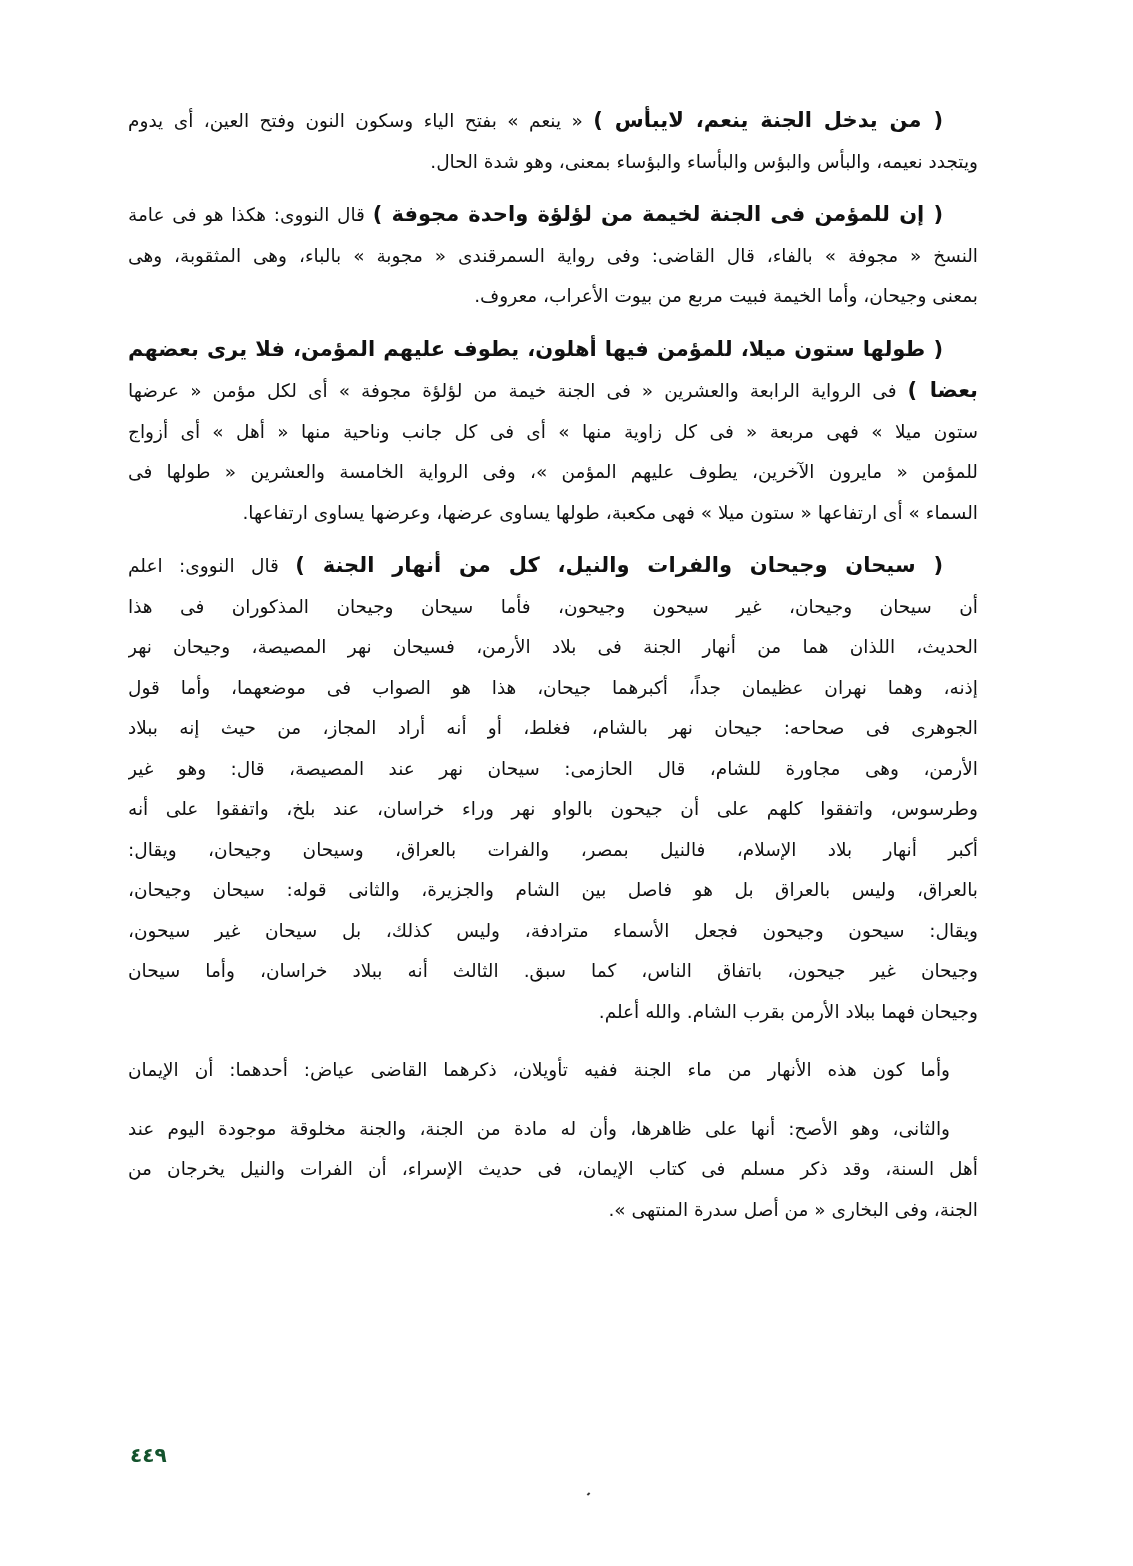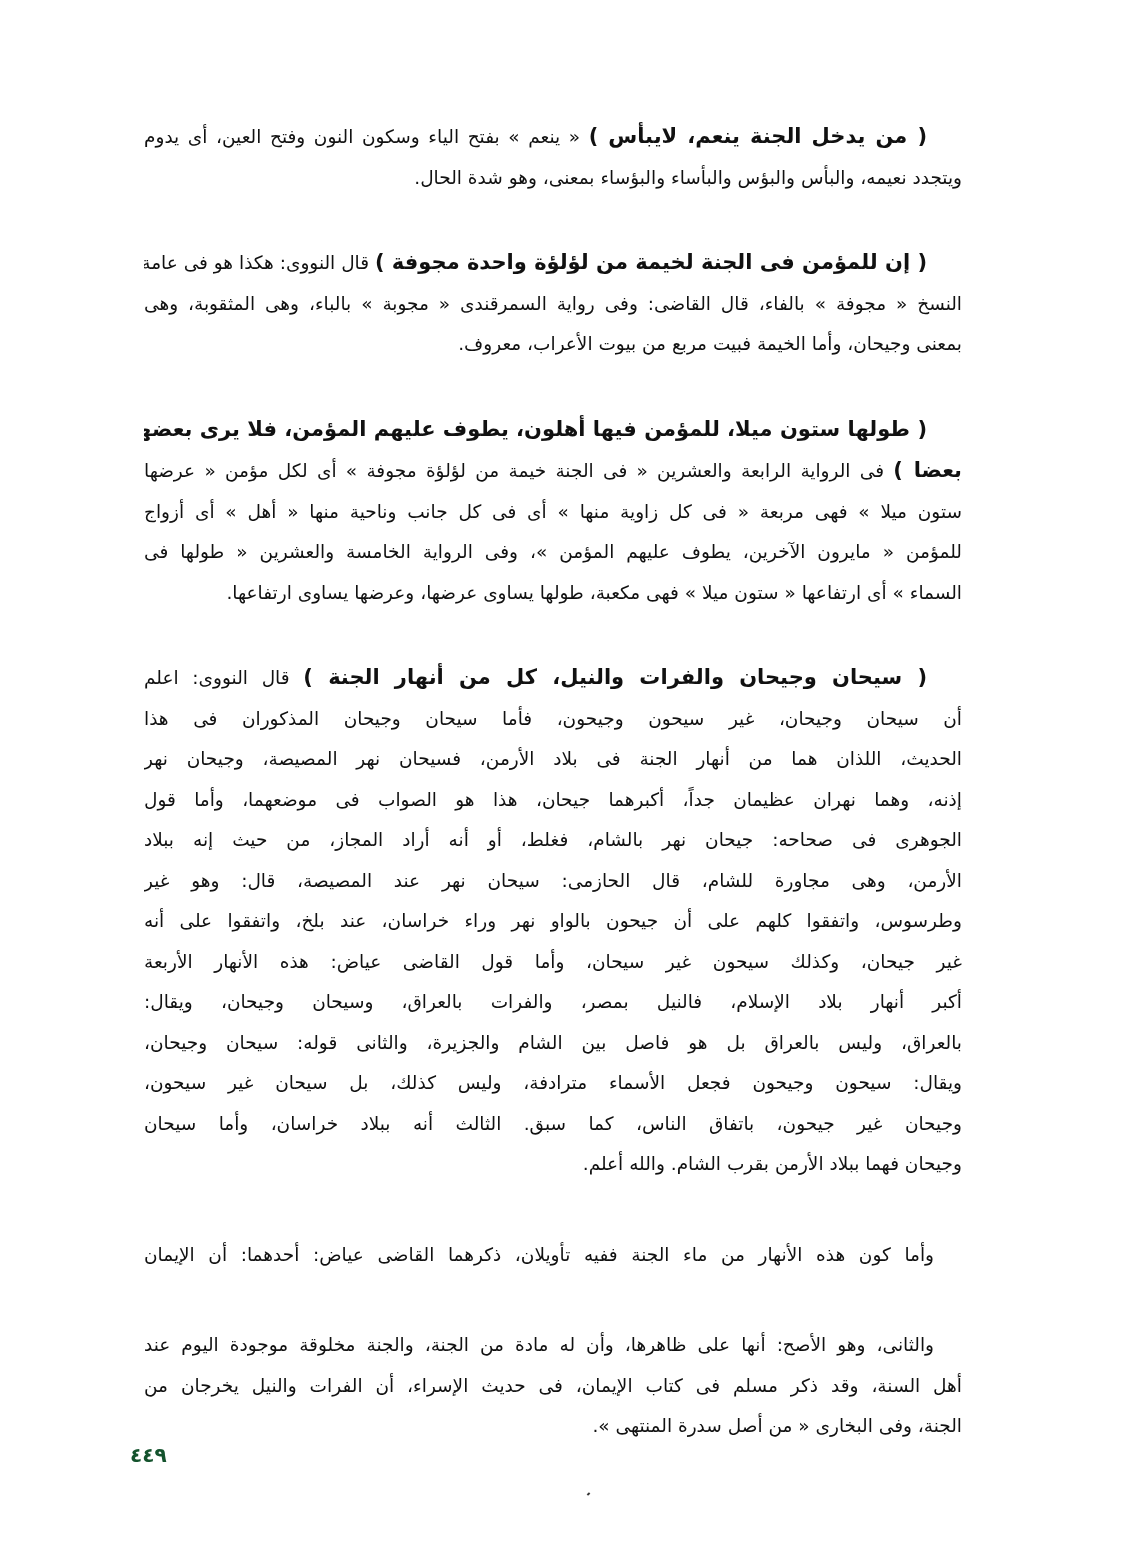--- a/index.html
+++ b/index.html
@@ -2,21 +2,21 @@
 <html><head>
   <meta charset="utf-8">
   <style>
     html, body { margin: 0; padding: 0; background: #ffffff; }
     body { width: 1133px; height: 1566px; position: relative; overflow: hidden; }
     .page {
       position: absolute; left: 128px; top: 100px; width: 850px;
       direction: rtl; color: #111;
       font-family: "DejaVu Sans", sans-serif;
     }
-    .para { margin: 16px; text-align: justify; text-align-last: right; }
+    .para { margin: 0; text-align: justify; text-align-last: right; }
     .line { display: block; font-size: 18.5px; line-height: 40.5px; white-space: nowrap; overflow: hidden; text-align: justify; text-align-last: justify; }
     .line.last { text-align-last: right; }
     .hd { font-weight: bold; font-size: 21px; }
     .gap-s { height: 12px; }
     .gap-m { height: 18px; }
     .pagenum {
       position: absolute; left: 130px; top: 1443px;
       font-family: "DejaVu Sans", sans-serif; font-size: 20px; font-weight: bold; color: #14532d;
       direction: rtl;
     }
@@ -50,21 +50,20 @@
   <div class="gap-s"></div>
 
   <div class="para">
     <span class="line" style="padding-right:35px;"><span class="hd">( سيحان وجيحان والفرات والنيل، كل من أنهار الجنة )</span><span> قال النووى: اعلم</span></span>
     <span class="line"><span>أن سيحان وجيحان، غير سيحون وجيحون، فأما سيحان وجيحان المذكوران فى هذا</span></span>
     <span class="line"><span>الحديث، اللذان هما من أنهار الجنة فى بلاد الأرمن، فسيحان نهر المصيصة، وجيحان نهر</span></span>
     <span class="line"><span>إذنه، وهما نهران عظيمان جداً، أكبرهما جيحان، هذا هو الصواب فى موضعهما، وأما قول</span></span>
     <span class="line"><span>الجوهرى فى صحاحه: جيحان نهر بالشام، فغلط، أو أنه أراد المجاز، من حيث إنه ببلاد</span></span>
     <span class="line"><span>الأرمن، وهى مجاورة للشام، قال الحازمى: سيحان نهر عند المصيصة، قال: وهو غير</span></span>
     <span class="line"><span>وطرسوس، واتفقوا كلهم على أن جيحون بالواو نهر وراء خراسان، عند بلخ، واتفقوا على أنه</span></span>
-    <span class="line"><span>غير جيحان، وكذلك سيحون غير سيحان، وأما قول القاضى عياض: هذه الأنهار الأربعة</span></span>
     <span class="line"><span>أكبر أنهار بلاد الإسلام، فالنيل بمصر، والفرات بالعراق، وسيحان وجيحان، ويقال:</span></span>
     <span class="line"><span>بالعراق، وليس بالعراق بل هو فاصل بين الشام والجزيرة، والثانى قوله: سيحان وجيحان،</span></span>
     <span class="line"><span>ويقال: سيحون وجيحون فجعل الأسماء مترادفة، وليس كذلك، بل سيحان غير سيحون،</span></span>
     <span class="line"><span>وجيحان غير جيحون، باتفاق الناس، كما سبق. الثالث أنه ببلاد خراسان، وأما سيحان</span></span>
     <span class="line last"><span>وجيحان فهما ببلاد الأرمن بقرب الشام. والله أعلم.</span></span>
   </div>
   <div class="gap-m"></div>
 
   <div class="para">
     <span class="line" style="padding-right:28px;"><span>وأما كون هذه الأنهار من ماء الجنة ففيه تأويلان، ذكرهما القاضى عياض: أحدهما: أن الإيمان</span></span>

